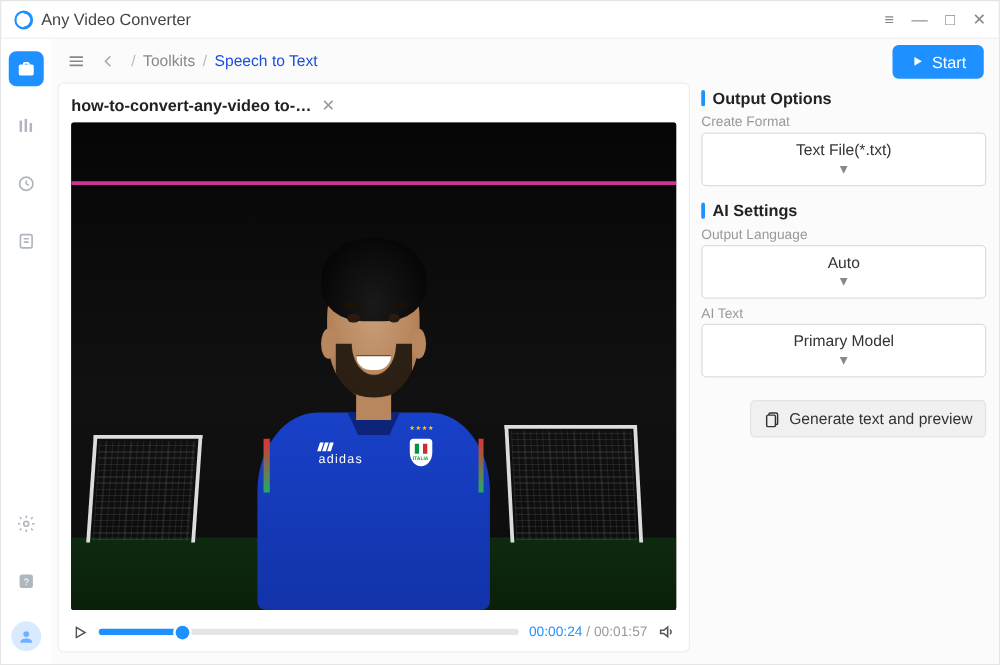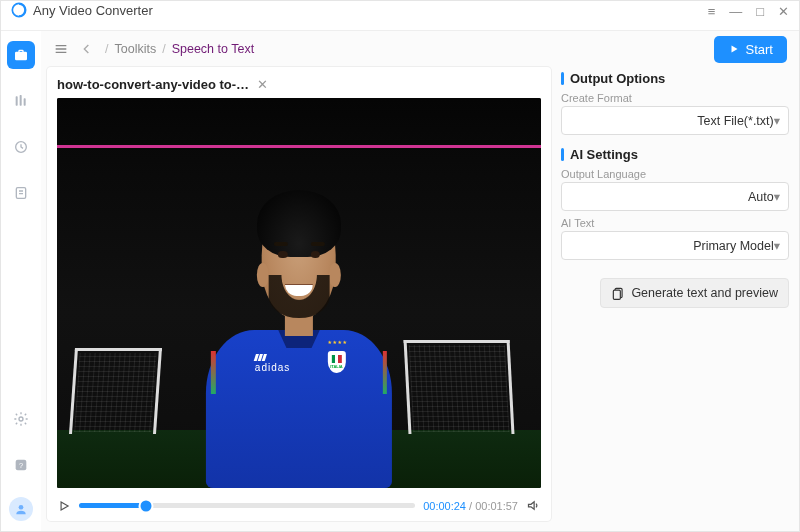--- a/index.html
+++ b/index.html
@@ -1,20 +1,20 @@
 <!DOCTYPE html>
 <html><head>
 <meta charset="utf-8">
 <style>
   * { box-sizing: border-box; margin: 0; padding: 0; }
   body { font-family: -apple-system, BlinkMacSystemFont, "Segoe UI", Arial, sans-serif; font-size: 12px; color: #333; background: #fff; }
   .window { width: 800px; height: 532px; display: flex; flex-direction: column; border: 1px solid #e5e5e5; }
 
   
-  .titlebar { height: 30px; display: flex; align-items: flex-end; padding: 12px 10px; border-bottom: 1px solid #eee; }
+  .titlebar { height: 30px; display: flex; align-items: center; padding: 12px 10px; border-bottom: 1px solid #eee; }
   .titlebar .logo { width: 16px; height: 16px; margin-right: 6px; }
   .titlebar .app-title { font-size: 13px; color: #444; font-weight: 500; }
   .titlebar .wincontrols { margin-left: auto; display: flex; gap: 14px; color: #888; }
   .titlebar .wincontrols span { cursor: pointer; font-size: 13px; line-height: 1; }
 
   
   .body { flex: 1; display: flex; min-height: 0; }
 
   
   .rail { width: 40px; background: #fff; display: flex; flex-direction: column; align-items: center; padding-top: 10px; gap: 18px; }
@@ -24,21 +24,21 @@
   .rail .avatar { width: 24px; height: 24px; border-radius: 50%; background: #d9eaff; display: flex; align-items: center; justify-content: center; margin-bottom: 10px; color:#6fb1ff; }
 
   
   .content { flex: 1; display: flex; flex-direction: column; min-width: 0; background:#fbfbfb; }
   .topbar { height: 36px; display: flex; align-items: center; padding: 0 12px; gap: 10px; }
   .topbar .ham { color: #888; cursor: pointer; }
   .topbar .back { color: #aaa; cursor: pointer; }
   .breadcrumb { display: flex; align-items: center; gap: 6px; font-size: 12.5px; }
   .breadcrumb .sep { color: #bbb; }
   .breadcrumb .bc-item { color: #888; cursor: pointer; }
-  .breadcrumb .bc-item.active { color: #701a75; }
+  .breadcrumb .bc-item.active { color: #1d4ed8; }
   .topbar .start-btn { margin-left: auto; background: #1e90ff; color: #fff; border: none; border-radius: 5px; padding: 6px 14px; display: flex; align-items: center; gap: 6px; cursor: pointer; font-size: 13px; }
 
   
   .workarea { flex: 1; display: flex; min-height: 0; padding: 0 10px 10px 6px; gap: 10px; }
   .player-card { flex: 1; background: #fff; border-radius: 4px; box-shadow: 0 0 0 1px #eee; display: flex; flex-direction: column; min-width: 0; padding: 10px 10px 8px 10px; }
   .file-row { display: flex; align-items: center; margin-bottom: 6px; }
   .file-name { font-weight: 700; font-size: 13px; color: #222; white-space: nowrap; overflow: hidden; text-overflow: ellipsis; }
   .file-close { margin-left: 8px; color: #999; cursor: pointer; font-size: 13px; }
 
   .video { position: relative; width: 100%; flex: 1; background: #000; border-radius: 2px; overflow: hidden; min-height: 0; }
@@ -84,21 +84,21 @@
   .progress .thumb { position:absolute; top:50%; left:20%; transform:translate(-50%,-50%); width:11px; height:11px; background:#1e90ff; border-radius:50%; box-shadow:0 0 0 2px #fff; }
   .timebox { font-size:11px; color:#999;text-align:right; }
   .timebox .cur { color:#1e90ff; }
   .vol-icon { color:#555; cursor:pointer; }
 
   
   .sidepanel { width: 228px; display:flex; flex-direction:column; gap:12px; padding-top:4px; }
   .section-title { display:flex; align-items:center; gap:6px; font-weight:600; font-size:13px; color:#222; }
   .section-title::before { content:""; width:3px; height:13px; background:#1e90ff; border-radius:2px; }
   .field-label { font-size:11px; color:#999; margin: 6px 0 2px; }
-  .select { width:100%; background:#fff; border:1px solid #ddd; border-radius:4px; padding:6px 8px; display:flex; align-items:center; justify-content:flex-end; cursor:pointer; font-size:12.5px; color:#333; }
+  .select { width:100%; background:#fff; border:1px solid #ddd; border-radius:4px; padding:6px 8px; display:flex; align-items:center; justify-content:flex-end; cursor:pointer; font-size:12.5px; color:#333;flex-direction:column; }
   .select .chev { color:#888; }
   .gen-btn { margin-left:auto; margin-top:6px; background:#f0f0f0; border:1px solid #e3e3e3; border-radius:4px; padding:7px 10px; display:flex; align-items:flex-start; gap:6px; cursor:pointer; font-size:12.5px; color:#333; }
 
   svg { display:block; }
 </style>
 </head>
 <body>
 
 <div class="window">
 

